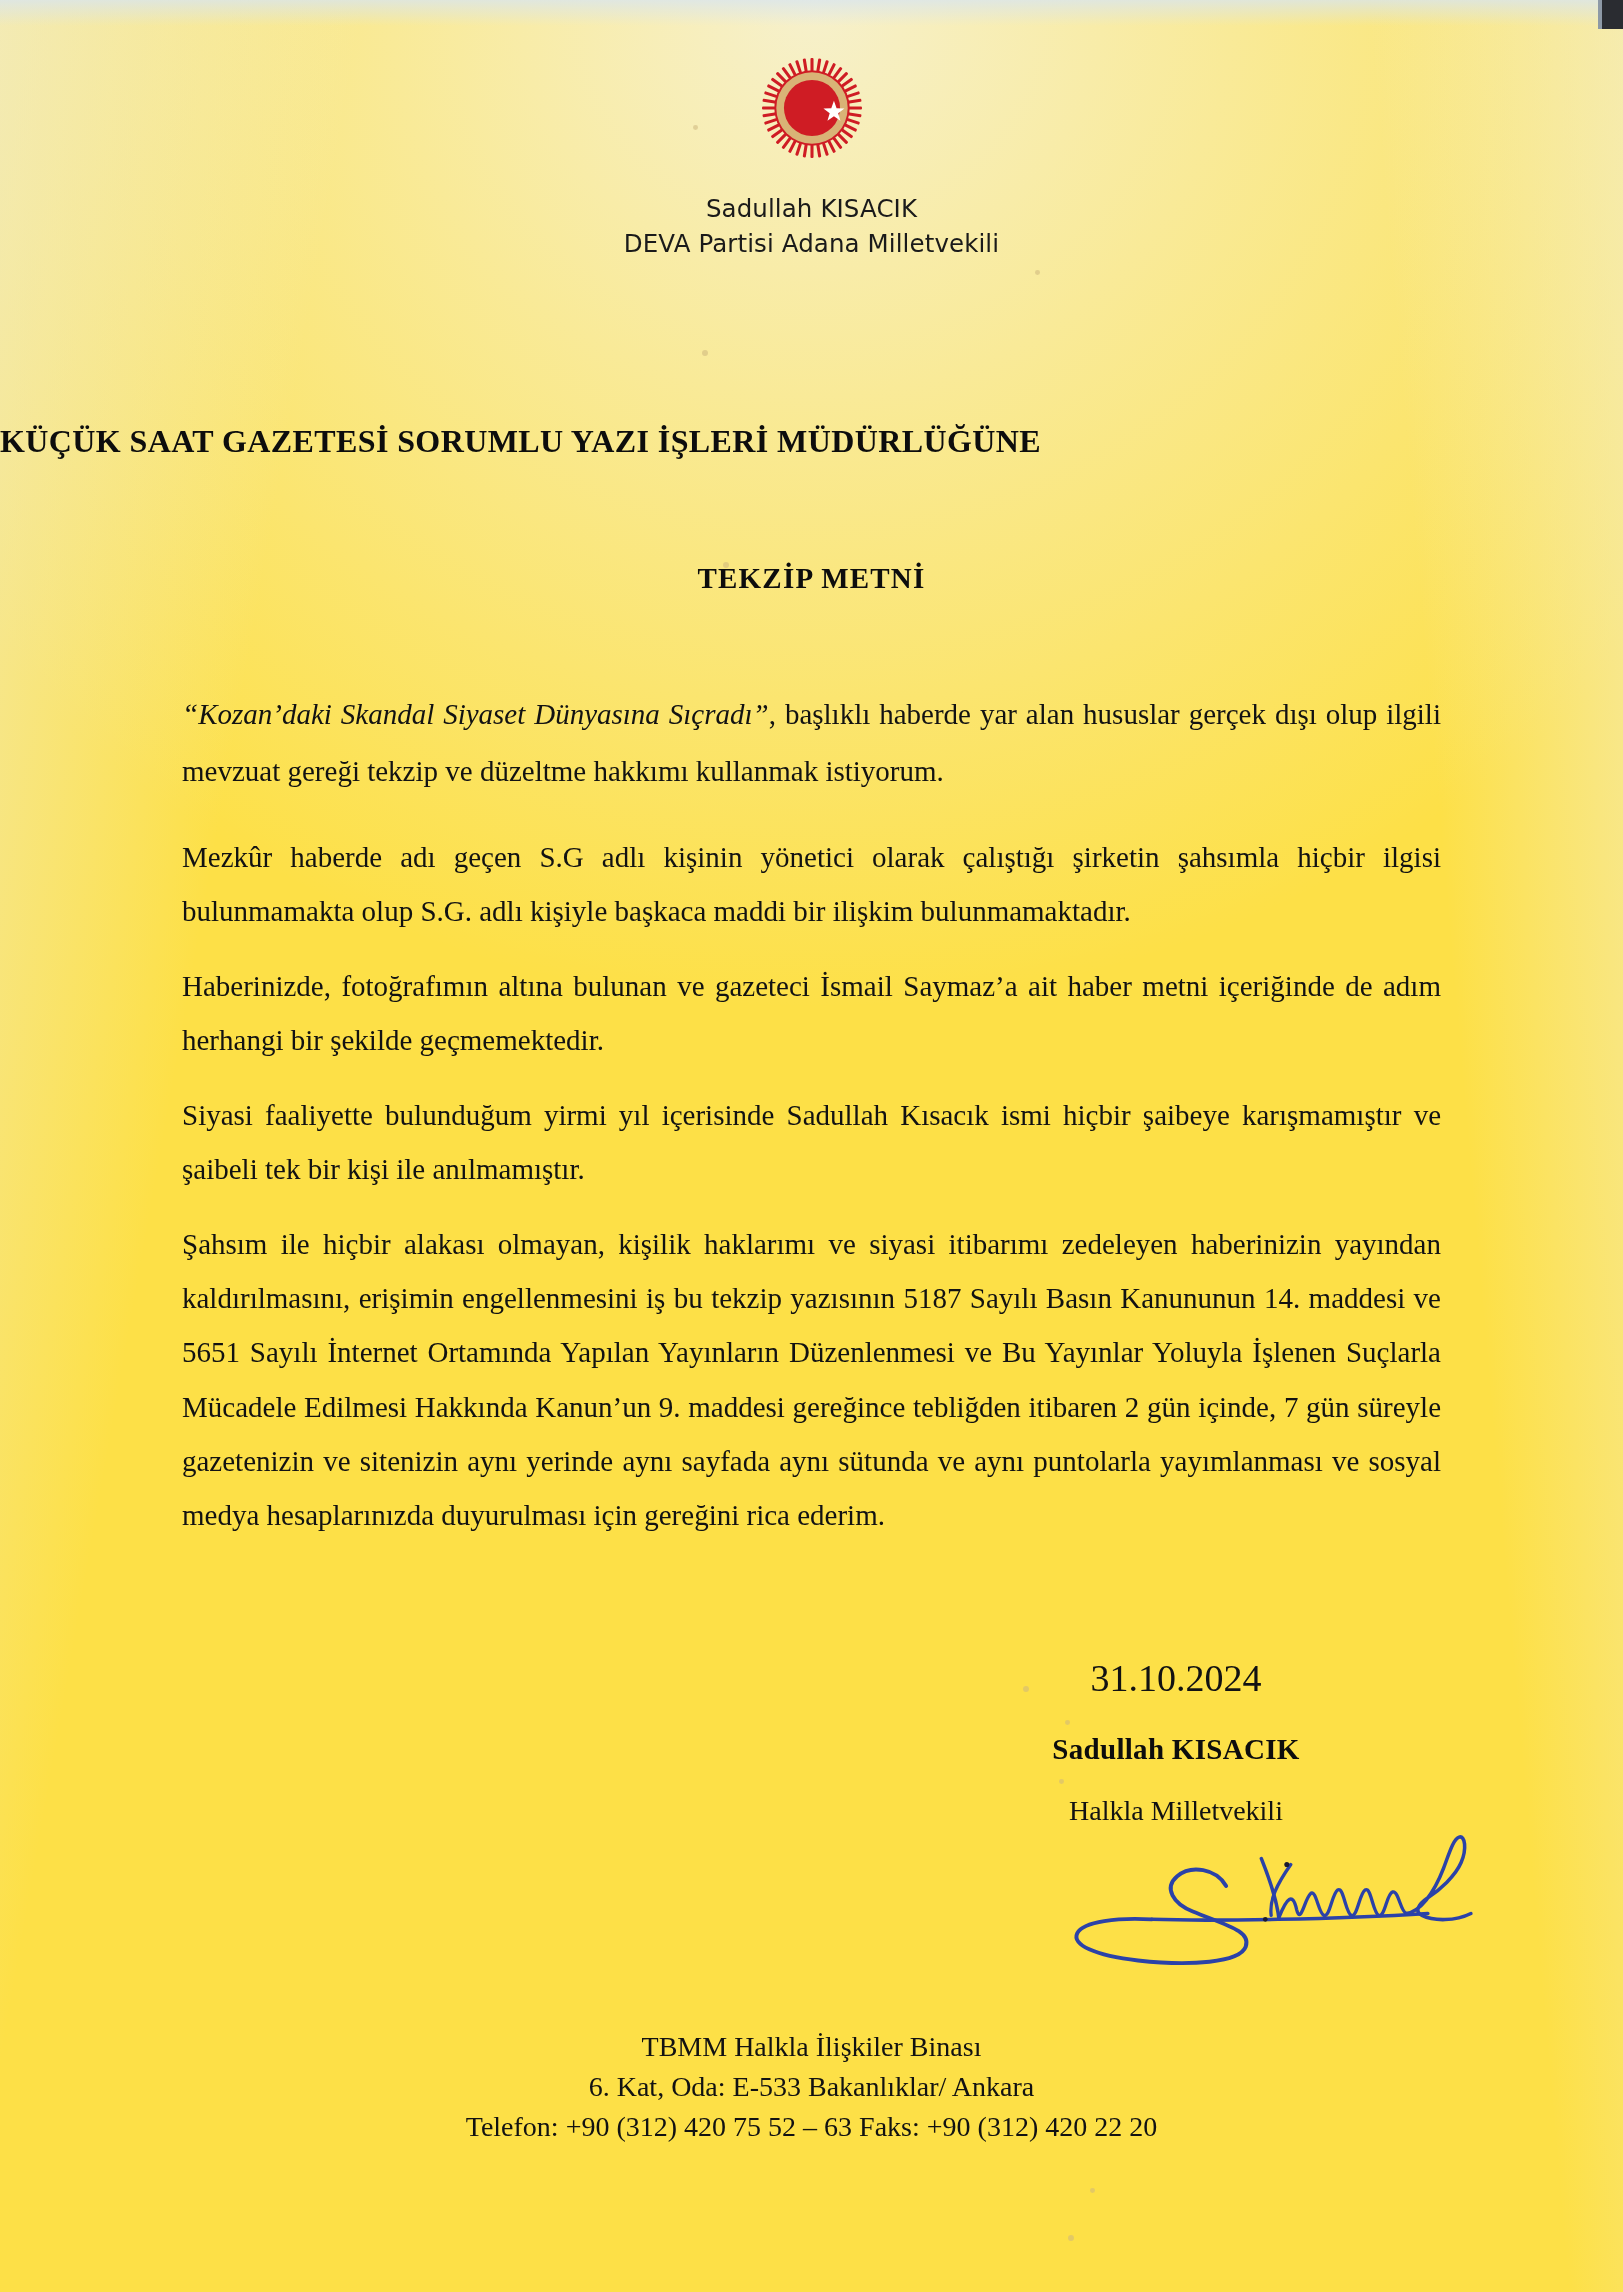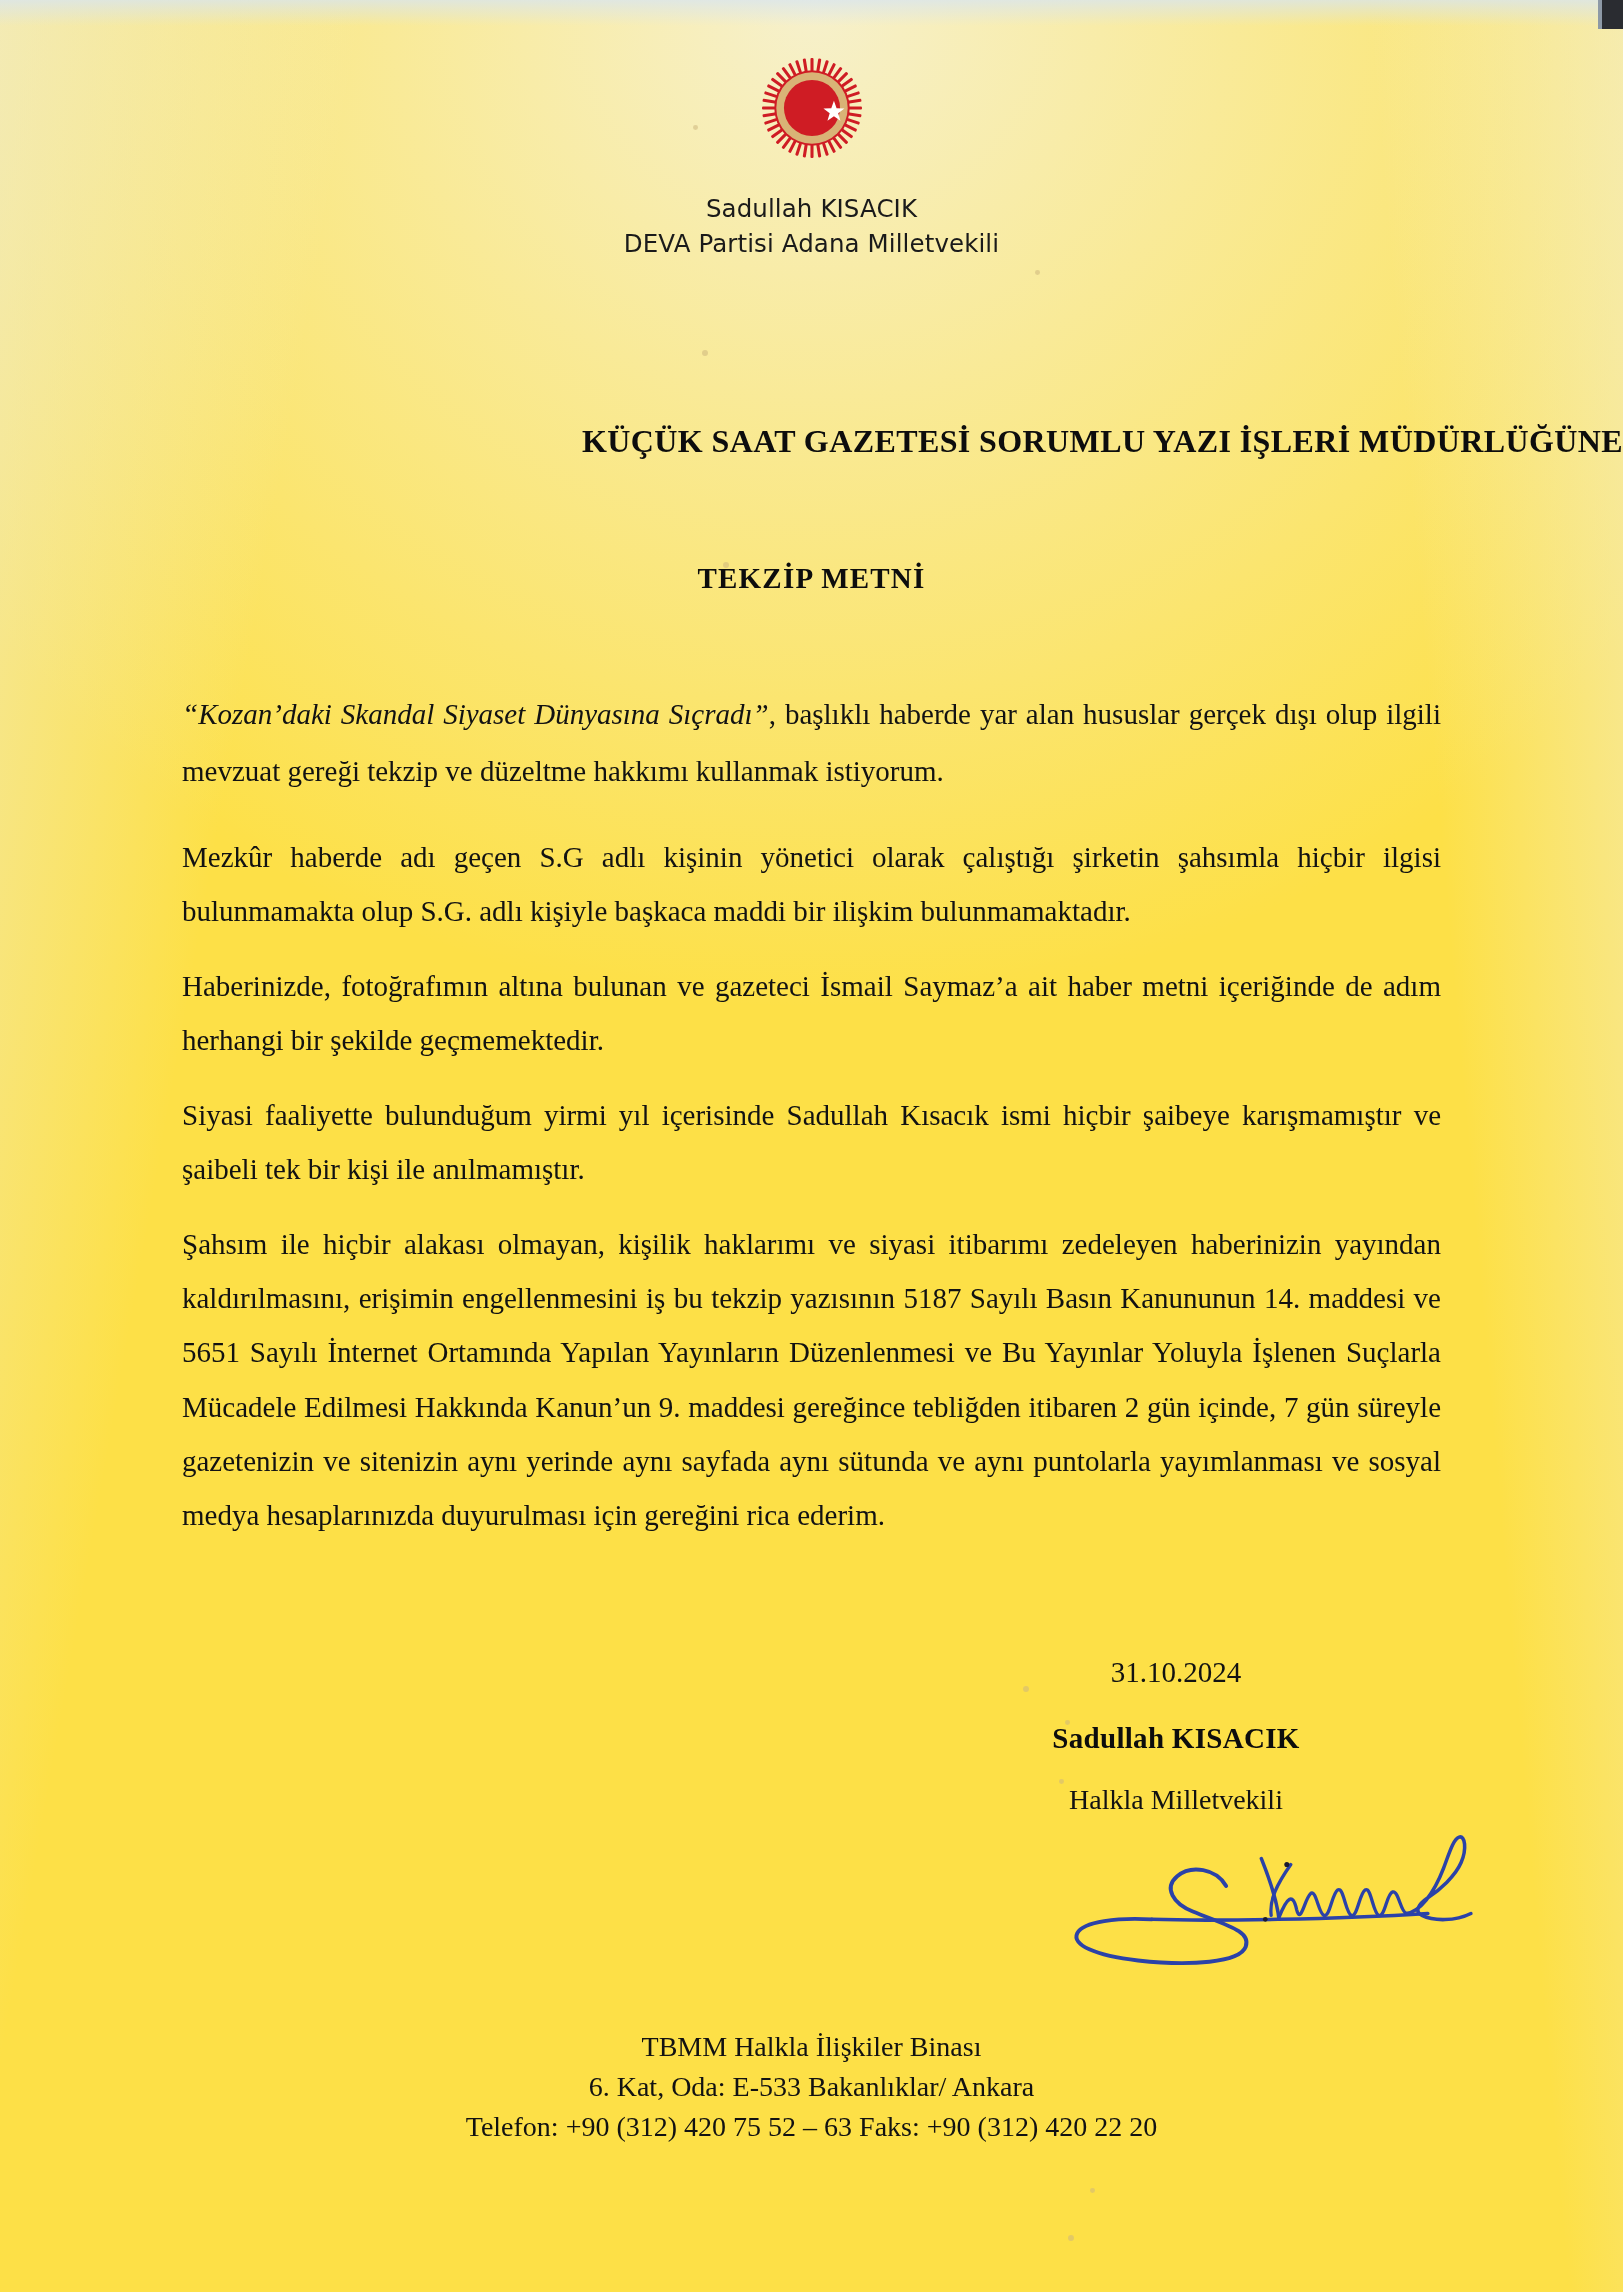--- a/index.html
+++ b/index.html
@@ -82,21 +82,21 @@
     line-height: 1.42;
     color: #1a1a1a;
     letter-spacing: 0.1px;
   }
 
   
   .addressee {
     position: absolute;
     top: 423px;
     left: 0; right: 0;
-    text-align: right;
+    text-align: left;
     font-size: 32px;
     font-weight: bold;
     letter-spacing: 0.4px;
     color: #0d0d0d;
   }
   .doc-title {
     position: absolute;
     top: 562px;
     left: 0; right: 0;
     text-align: center;
@@ -138,21 +138,21 @@
 
   
   .sig-block {
     position: absolute;
     top: 1656px;
     left: 882px;
     width: 588px;
     text-align: center;
   }
   .sig-date {
-    font-size: 29px;
+    font-size: 38px;
     color: #121212;
   }
   .sig-name {
     margin-top: 33px;
     font-size: 29px;
     font-weight: bold;
     color: #0d0d0d;
     letter-spacing: 0.3px;
   }
   .sig-role {

